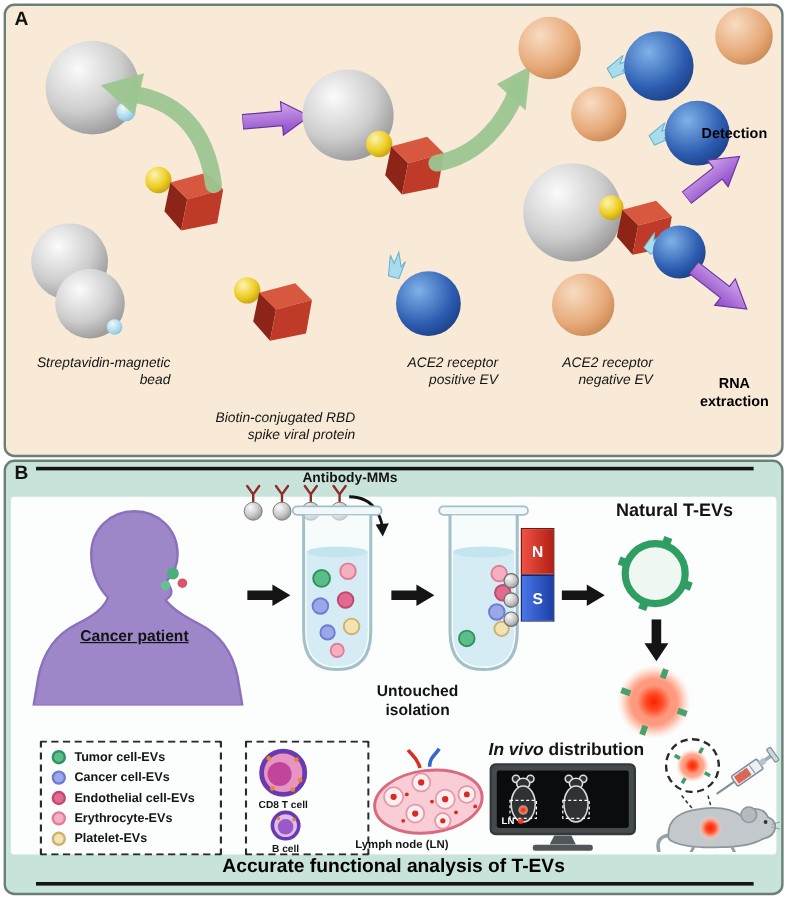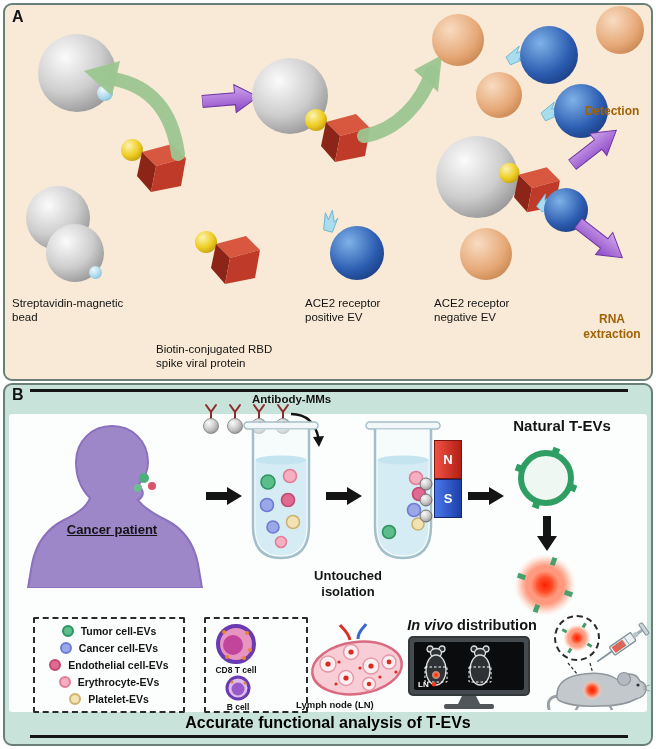--- a/index.html
+++ b/index.html
@@ -8,32 +8,32 @@
   .panel{position:absolute;box-sizing:border-box;border:2px solid #6b7f79;border-radius:9px;}
   .panel-a{left:3px;top:3px;width:650px;height:378px;background:#f8ead6;}
   .panel-b{left:3px;top:383px;width:650px;height:363px;background:#c8e3da;}
   .white-rect{left:9px;top:414px;width:638px;height:298px;background:#fcfefd;border-radius:3px;}
   .panel-letter{font-size:16px;font-weight:bold;color:#141414;}
   .sphere{position:absolute;border-radius:50%;}
   .sph-gray{background:radial-gradient(circle at 35% 30%,#fbfbfb,#cdcdcd 48%,#858585 90%);}
   .sph-blue{background:radial-gradient(circle at 35% 30%,#7fb2e8,#2c5cb0 55%,#142f6e 95%);}
   .sph-orange{background:radial-gradient(circle at 35% 30%,#f8dcc2,#e6a877 55%,#b9763f 95%);}
   .sph-dot{background:radial-gradient(circle at 35% 30%,#eef8fc,#a8d8ec 55%,#6fb0d0 95%);}
-  .cap{font-size:11.5px;line-height:1.25;text-align:left;color:#141414;}
-  .capb{font-size:12px;line-height:1.25;text-align:center;color:#a16207;font-weight:bold;}
+  .cap{font-size:11.5px;line-height:1.25;text-align:right;color:#141414;font-style:italic;}
+  .capb{font-size:12px;line-height:1.25;text-align:center;color:#000000;font-weight:bold;}
   .hline{position:absolute;height:3px;background:#151515;}
   .heading{left:0;top:0;width:656px;text-align:center;font-weight:bold;font-size:16px;}
   .h-green{color:#2fa06b;}
   .h-orange{color:#000000;}
   .blk{color:#141414;font-weight:bold;}
   .magnet{left:434px;top:440px;width:28px;}
   .magnet div{height:39px;display:flex;align-items:center;justify-content:center;color:#fff;font-weight:bold;font-size:13px;}
   .mag-n{background:linear-gradient(90deg,#ef5244,#b31f14);border:1px solid #7a150d;box-sizing:border-box;}
   .mag-s{background:linear-gradient(90deg,#4a77e8,#1c3fa8);border:1px solid #12276e;box-sizing:border-box;}
-  .dashed-box{position:absolute;border:2px dashed #2a2a2a;border-radius:2px;box-sizing:border-box;align-items:center;}
+  .dashed-box{position:absolute;border:2px dashed #2a2a2a;border-radius:2px;box-sizing:border-box;}
   .legend-box{left:33px;top:617px;width:152px;height:96px;padding:6px 8px;display:flex;flex-direction:column;justify-content:space-between;}
   .legend-row{display:flex;align-items:center;gap:7px;}
   .legend-dot{width:12px;height:12px;border-radius:50%;border:2px solid;box-sizing:border-box;flex:0 0 auto;}
   .ev0{background:#5bbd8a;border-color:#2e9362;}
   .ev1{background:#9aa8e8;border-color:#6c7cd4;}
   .ev2{background:#e06a92;border-color:#c2486f;}
   .ev3{background:#f6afc0;border-color:#e07d97;}
   .ev4{background:#f3e3b2;border-color:#cdb26e;}
   .legend-label{font-size:10.5px;font-weight:bold;color:#141414;white-space:nowrap;}
   .cell-box{left:204px;top:617px;width:104px;height:96px;}

